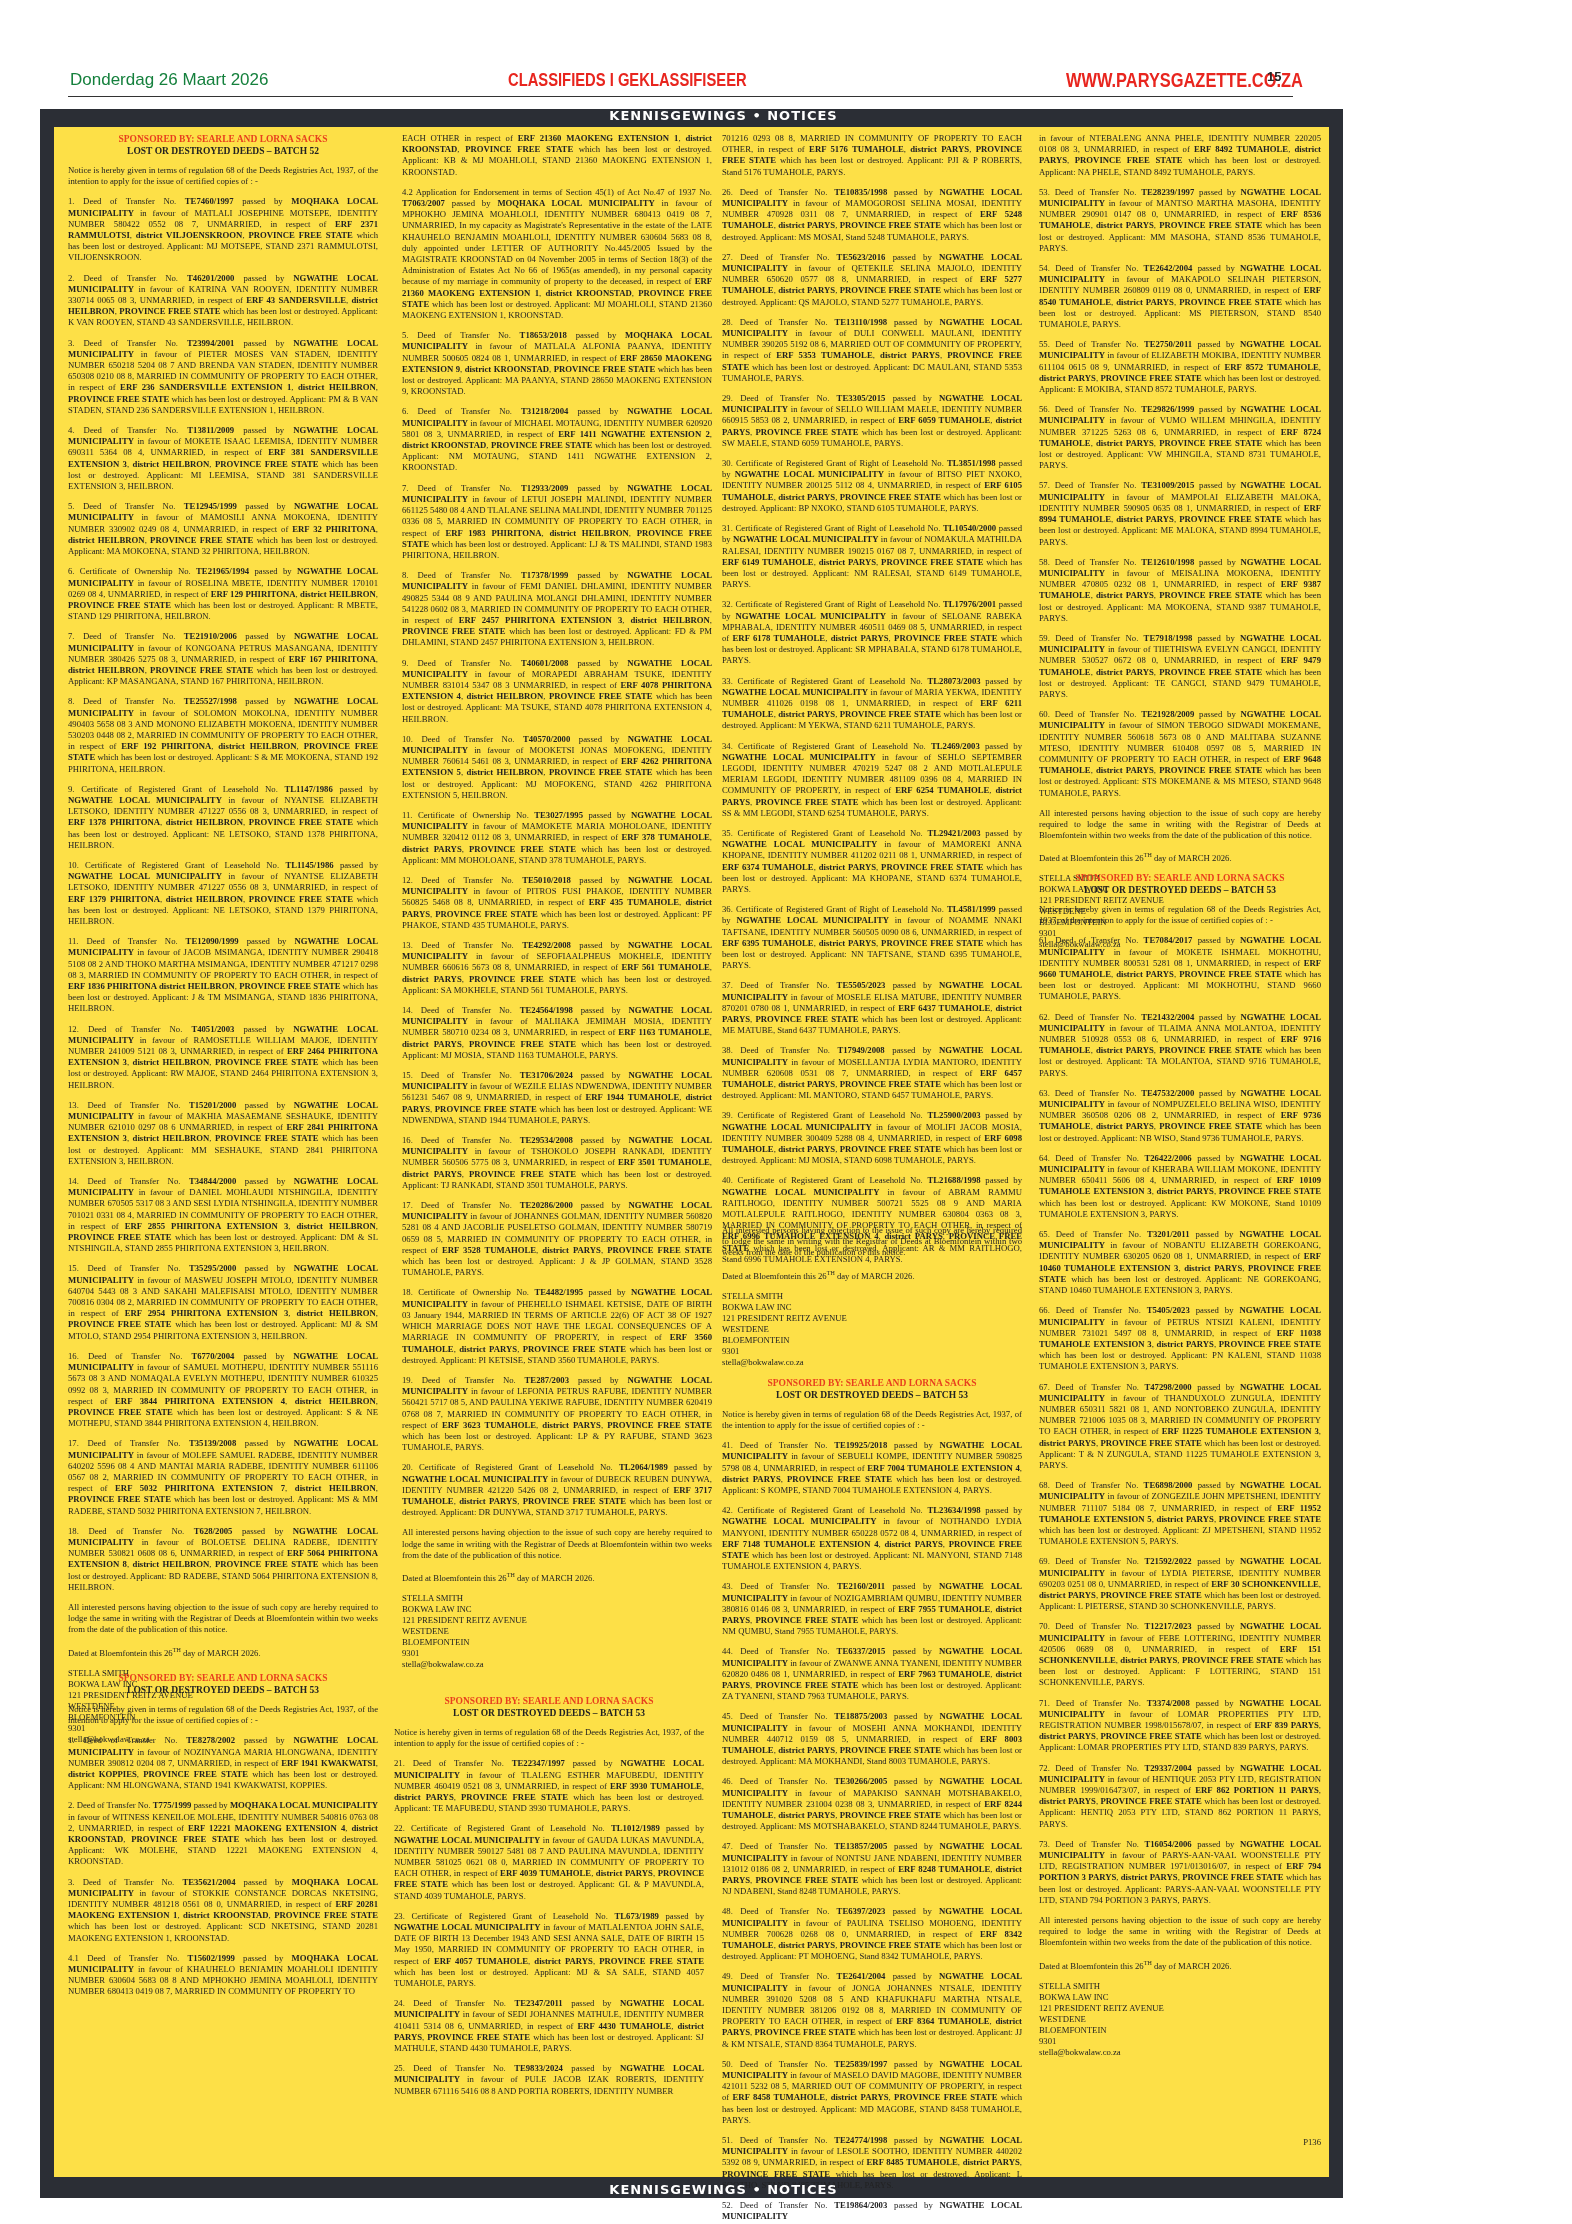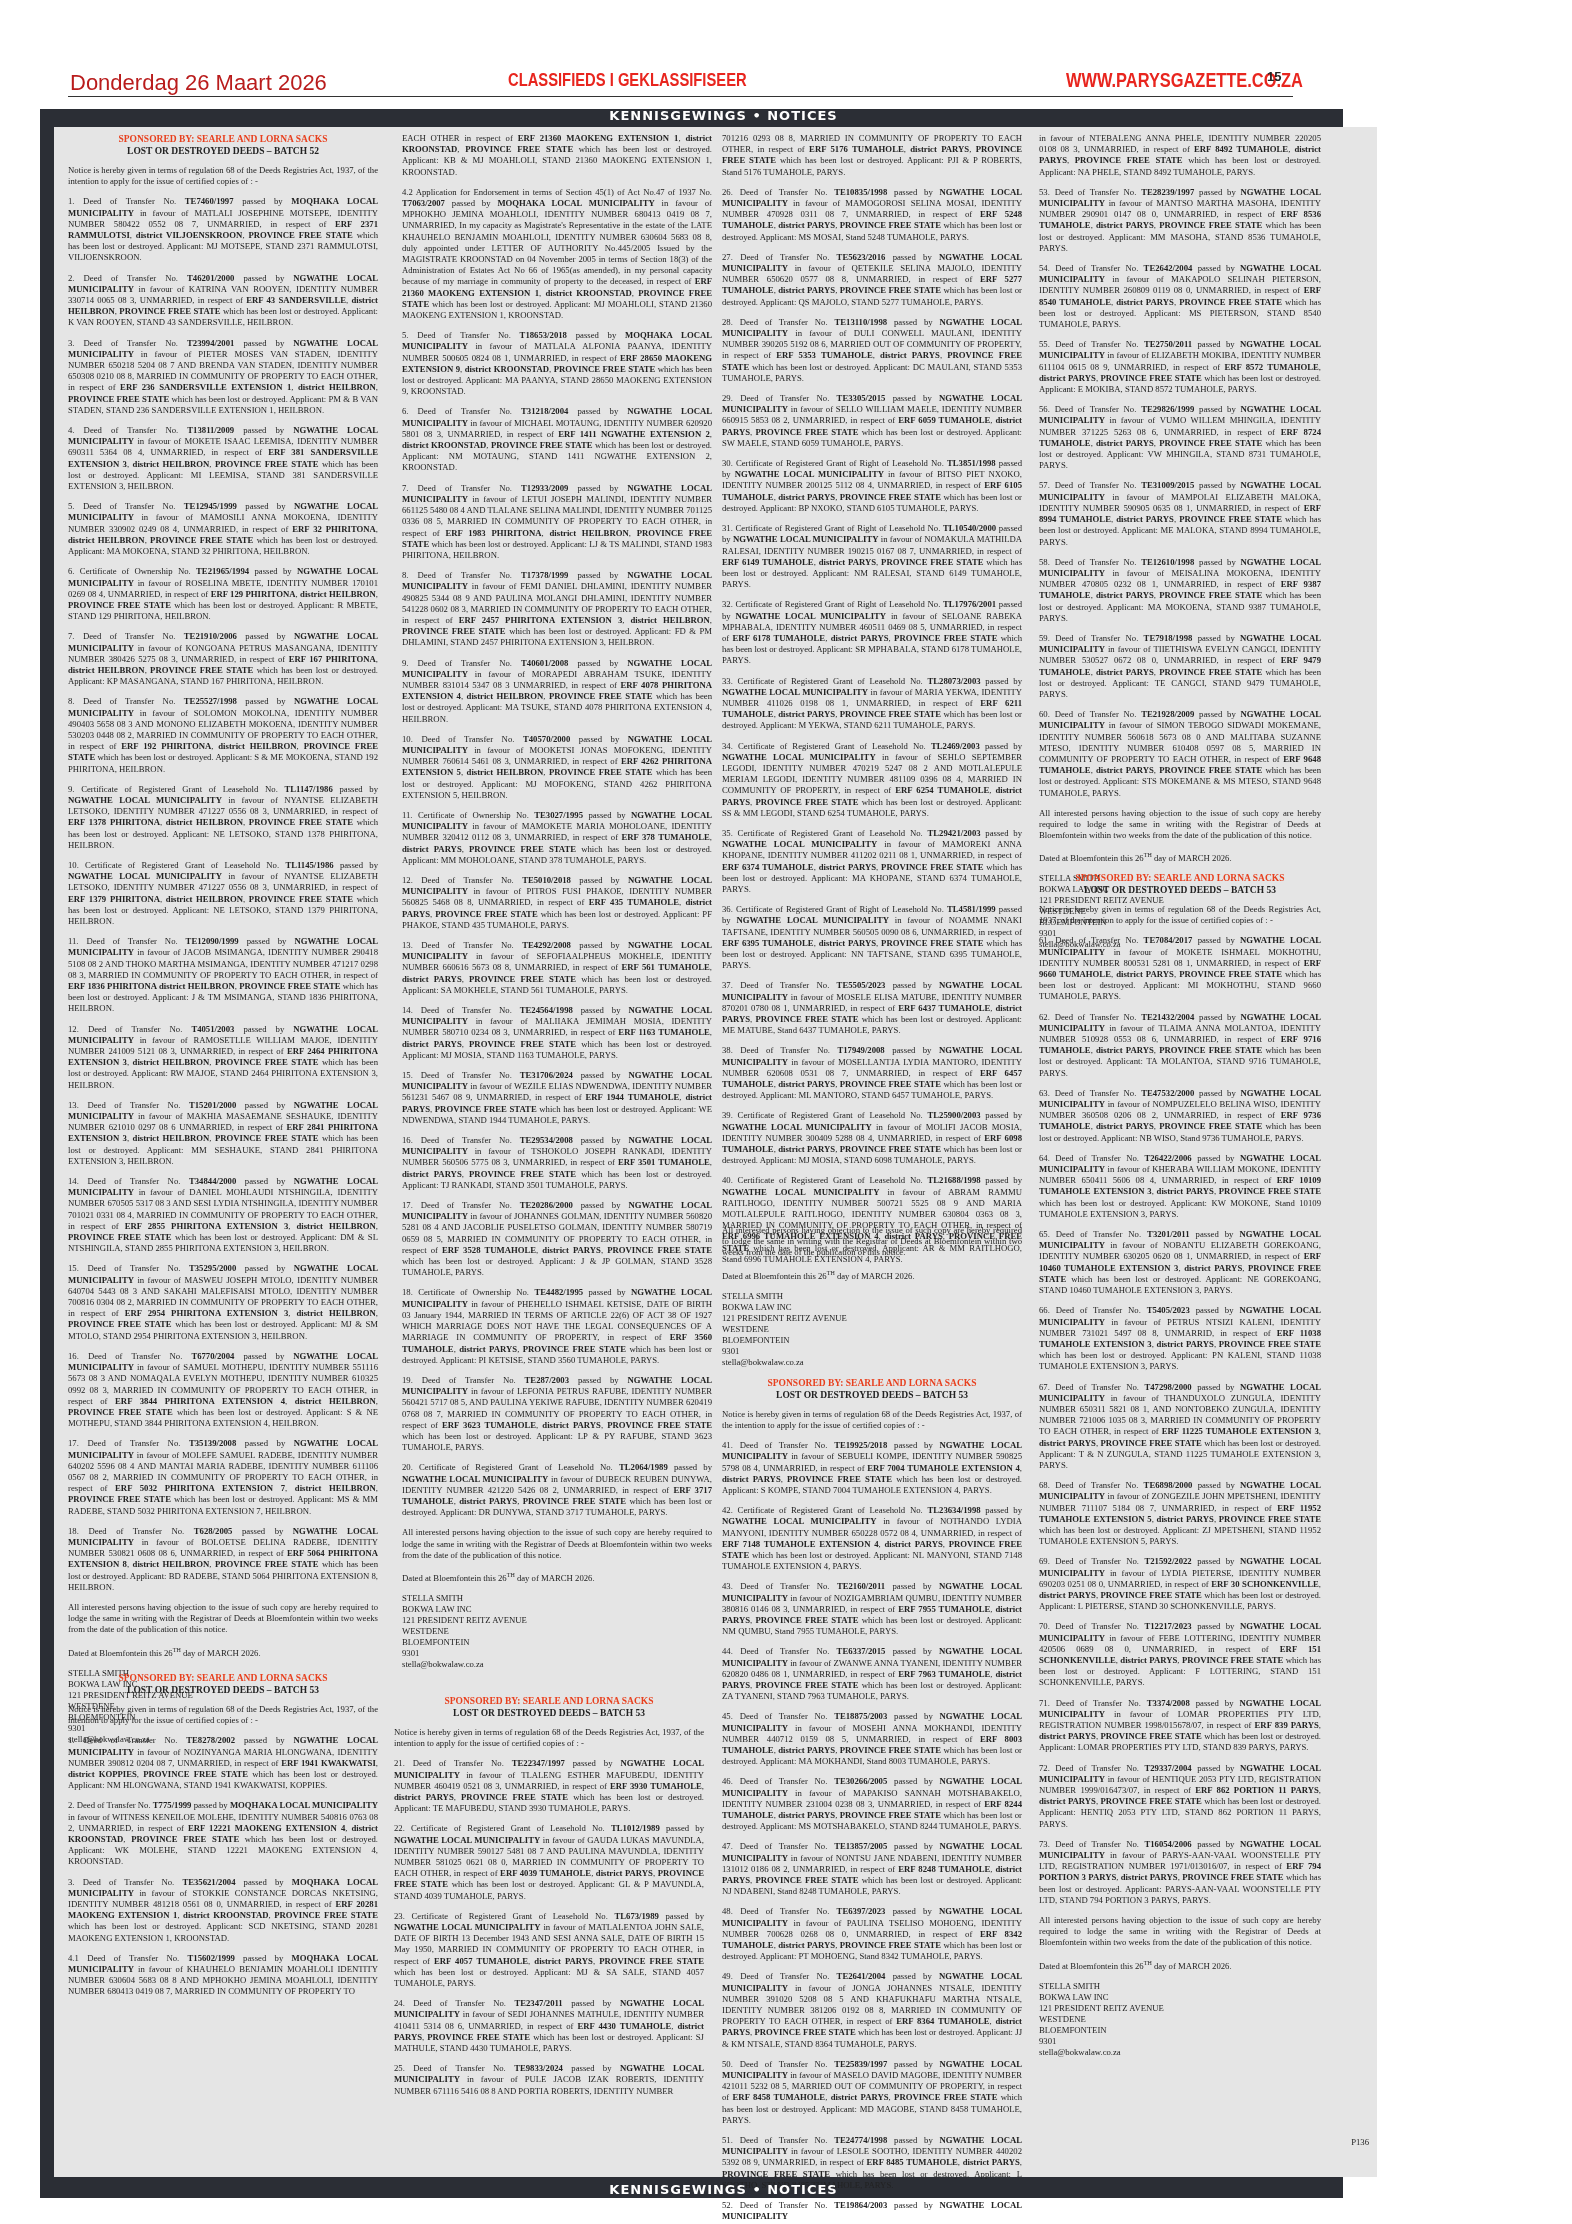--- a/index.html
+++ b/index.html
@@ -1,26 +1,26 @@
 <!DOCTYPE html>
 <html><head>
 <meta charset="utf-8">
 <style>
   html,body{margin:0;padding:0;background:#fff;}
   body{width:1572px;height:2224px;position:relative;overflow:hidden;font-family:"Liberation Serif",serif;color:#222;}
   .masthead{position:absolute;left:68px;top:66px;width:1225px;height:30px;border-bottom:1.5px solid #333;}
-  .mh-date{position:absolute;left:2px;top:4px;font-family:"Liberation Sans",sans-serif;font-size:22px;color:#b91c1c;}
+  .mh-date{position:absolute;left:2px;top:4px;font-family:"Liberation Sans",sans-serif;font-size:17px;color:#15803d;}
   .mh-section{position:absolute;left:440px;top:4px;font-family:"Liberation Sans",sans-serif;font-weight:bold;font-size:18px;color:#e8251e;letter-spacing:0px;transform:scaleX(0.82);transform-origin:left;}
   .mh-url{position:absolute;left:998px;top:3px;font-family:"Liberation Sans",sans-serif;font-weight:bold;font-size:20px;color:#e8251e;transform:scaleX(0.82);transform-origin:left;}
   .mh-page{position:absolute;left:1199px;top:3px;font-family:"Liberation Sans",sans-serif;font-weight:bold;font-size:13px;color:#222;}
   .frame{position:absolute;left:40px;top:109px;width:1303px;height:2089px;background:#2b2e35;}
   .band-label{position:absolute;left:0;width:100%;text-align:center;font-family:"DejaVu Sans",sans-serif;font-weight:bold;font-size:13px;color:#fff;letter-spacing:1px;padding-left:32px;}
   .band-top{top:-1px;}
   .band-bottom{bottom:1px;}
-  .paper{position:absolute;left:14px;top:18px;width:1275px;height:2050px;background:#e5e5e5;padding-left:48px;}
+  .paper{position:absolute;left:14px;top:18px;width:1275px;height:2050px;background:#fde047;}
   .col{position:absolute;top:6px;font-size:8.7px;line-height:11.2px;text-align:justify;}
   .c1{left:14px;width:310px;}
   .c2{left:348px;width:310px;}
   .c3{left:668px;width:300px;}
   .c4{left:985px;width:282px;}
   .c1-bottom{position:absolute;left:14px;width:310px;top:1545px;font-size:8.7px;line-height:11.2px;text-align:justify;}
   .c2-bottom{position:absolute;left:340px;width:310px;top:1568px;font-size:8.7px;line-height:11.2px;text-align:justify;}
   .c3-bottom{position:absolute;left:668px;width:300px;top:1098px;font-size:8.7px;line-height:11.2px;text-align:justify;}
   .c4-bottom{position:absolute;left:985px;width:282px;top:745px;font-size:8.7px;line-height:11.2px;text-align:justify;}
   .head{text-align:center;margin:0 0 8px 0;}

